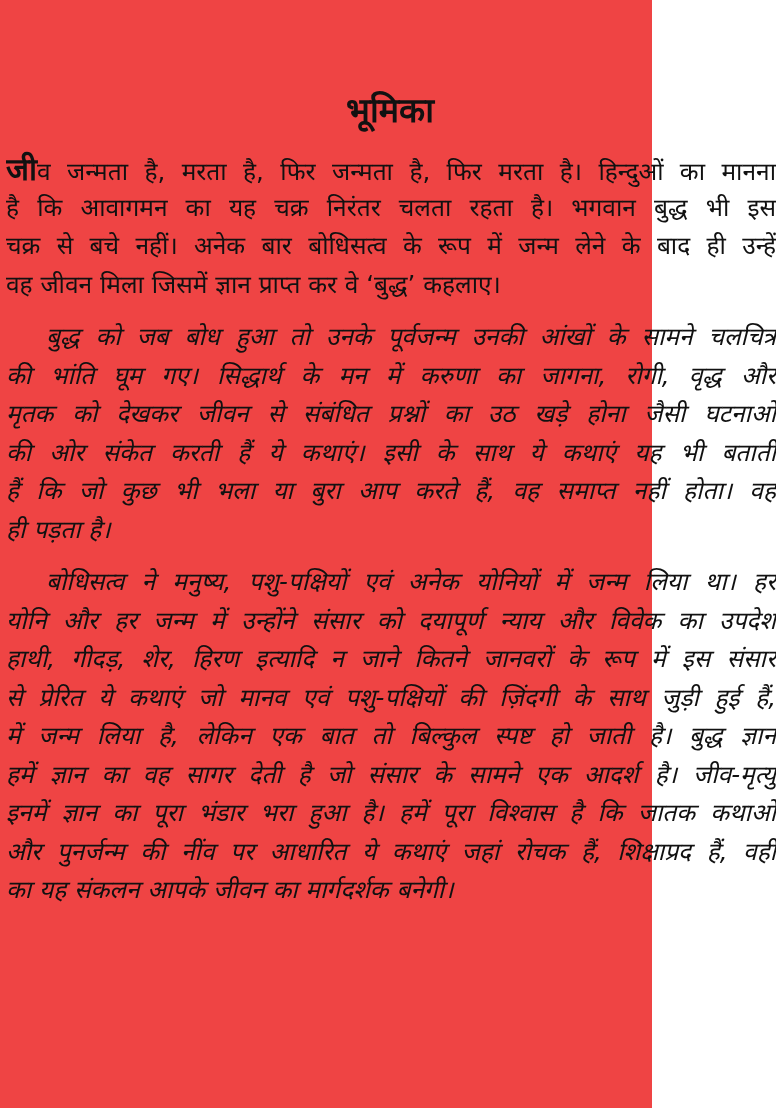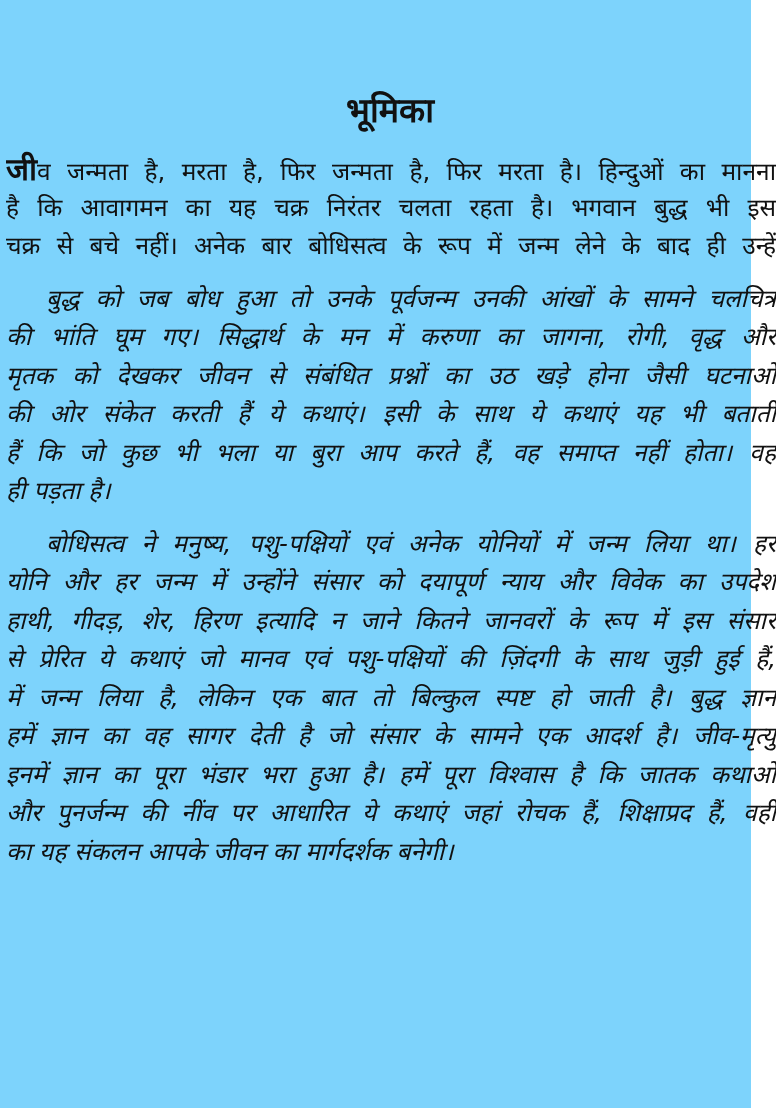--- a/index.html
+++ b/index.html
@@ -12,24 +12,23 @@
       height: 1108px;
       overflow: hidden;
       position: relative;
       color: #111111;
       font-family: "DejaVu Sans", "Liberation Sans", sans-serif;
     }
     .page {
       position: absolute;
       left: 0;
       top: 0;
-      width: 728px;
+      width: 652px;
       height: 1108px;
-      background: #7dd3fc;
-      padding-left: 23px;
+      background: #ef4444;
     }
     .title {
       position: absolute;
       top: 86px;
       left: 0;
       width: 780px;
       text-align: center;
       font-size: 34px;
       font-weight: bold;
       line-height: 48px;
@@ -76,20 +75,21 @@
 <div class="page">
 
   <h1 class="title" style="margin:0;">भूमिका</h1>
 
   <div class="body-text">
 
     <div class="para">
       <span class="line"><span class="dropcap">जी</span><span>व जन्मता है, मरता है, फिर जन्मता है, फिर मरता है। हिन्दुओं का मानना</span></span>
       <span class="line">है कि आवागमन का यह चक्र निरंतर चलता रहता है। भगवान बुद्ध भी इस</span>
       <span class="line">चक्र से बचे नहीं। अनेक बार बोधिसत्व के रूप में जन्म लेने के बाद ही उन्हें</span>
+      <span class="line last">वह जीवन मिला जिसमें ज्ञान प्राप्त कर वे ‘बुद्ध’ कहलाए।</span>
     </div>
 
     <div class="para">
       <span class="line indent">बुद्ध को जब बोध हुआ तो उनके पूर्वजन्म उनकी आंखों के सामने चलचित्र</span>
       <span class="line">की भांति घूम गए। सिद्धार्थ के मन में करुणा का जागना, रोगी, वृद्ध और</span>
       <span class="line">मृतक को देखकर जीवन से संबंधित प्रश्नों का उठ खड़े होना जैसी घटनाओं</span>
       <span class="line">की ओर संकेत करती हैं ये कथाएं। इसी के साथ ये कथाएं यह भी बताती</span>
       <span class="line">हैं कि जो कुछ भी भला या बुरा आप करते हैं, वह समाप्त नहीं होता। वह</span>
       <span class="line last">ही पड़ता है।</span>
     </div>

